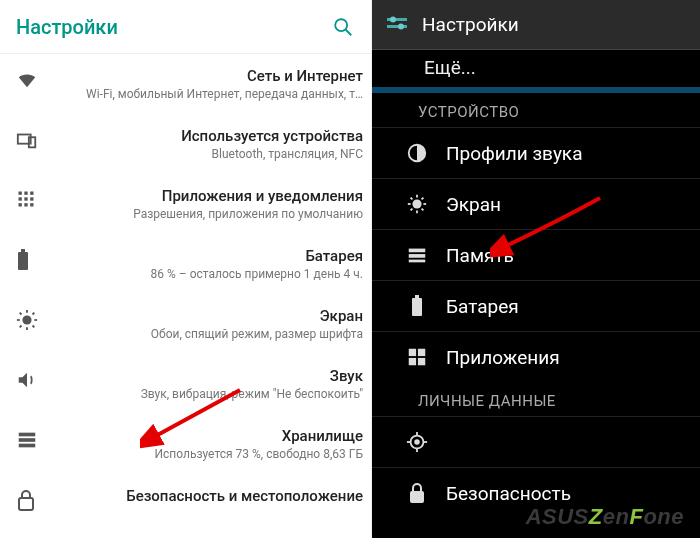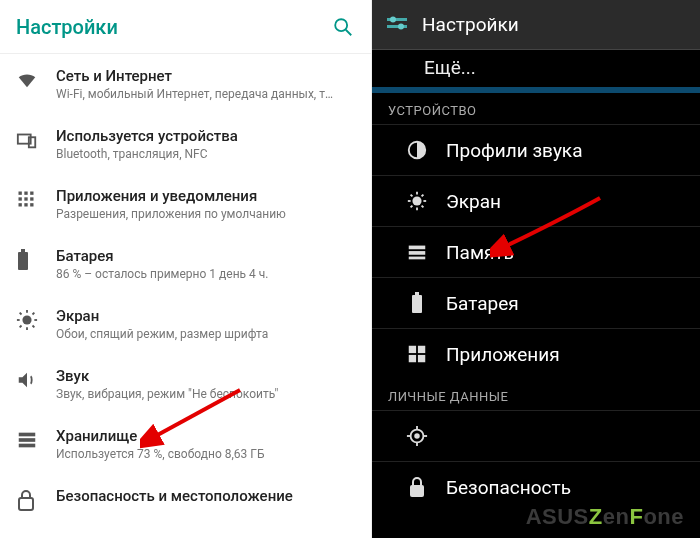--- a/index.html
+++ b/index.html
@@ -33,22 +33,23 @@
     font-size: 20px;
     font-weight: 500;
   }
   .left-header .search-btn {
     width: 24px; height: 24px;
     display: flex; align-items: center; justify-content: center;
   }
   .left-list { }
   .left-item {
     display: flex;
-    padding: 13px 24px 13px 16px;
+    padding: 13px 8px 13px 16px;
     cursor: pointer;
+    text-align: right;
   }
   .left-item .icon-col {
     width: 40px;
     display: flex;
     align-items: flex-start;
     justify-content: flex-start;
     padding-top: 2px;
     color: #555;
   }
   .left-item .text-col {
@@ -97,23 +98,24 @@
   }
   .right-more {
     padding: 6px 0 8px 52px;
     font-size: 19px;
     color: #eee;
     border-bottom: 6px solid #0c4a6e;
     cursor: pointer;
   }
   .right-section {
     padding: 10px 15px 6px 16px;
-    font-size: 13px;
+    font-size: 15px;
     color: #aaa;
     letter-spacing: 0.5px;
+    margin-left: 30px;
   }
   .right-item {
     display: flex;
     align-items: center;
     padding: 12px 32px;
     border-top: 1px solid #222;
     cursor: pointer;
   }
   .right-item .icon {
     width: 26px; height: 26px;
@@ -133,20 +135,21 @@
   }
 
   
   .watermark {
     position: absolute;
     right: 16px;
     bottom: 8px;
     font-family: Arial, sans-serif;
     font-size: 22px;
     font-weight: bold;
+    font-style: italic;
     letter-spacing: 0.5px;
     pointer-events: none;
     text-shadow: 1px 0 #000, -1px 0 #000, 0 1px #000, 0 -1px #000,
                  1px 1px #000, -1px -1px #000, 1px -1px #000, -1px 1px #000;
   }
   .wm-dark { color: #3a3a3a; }
   .wm-green { color: #8bc540; }
 
   svg { display: block; }
 </style>

